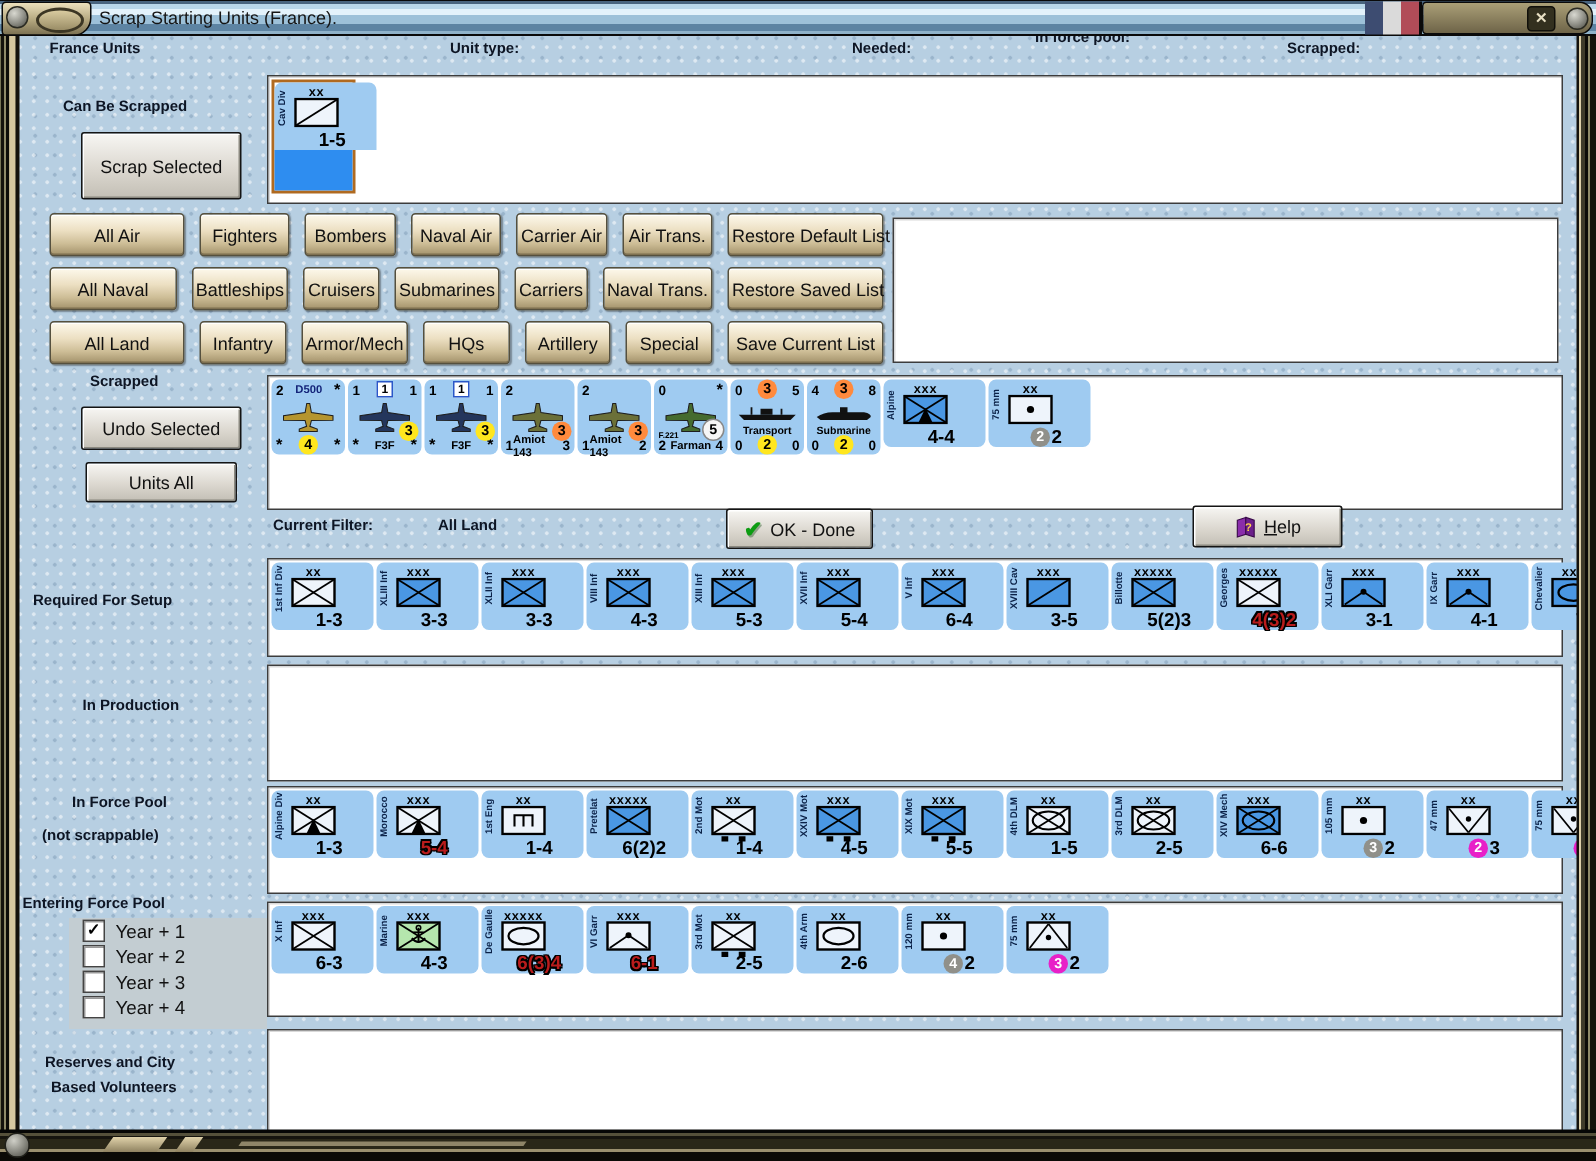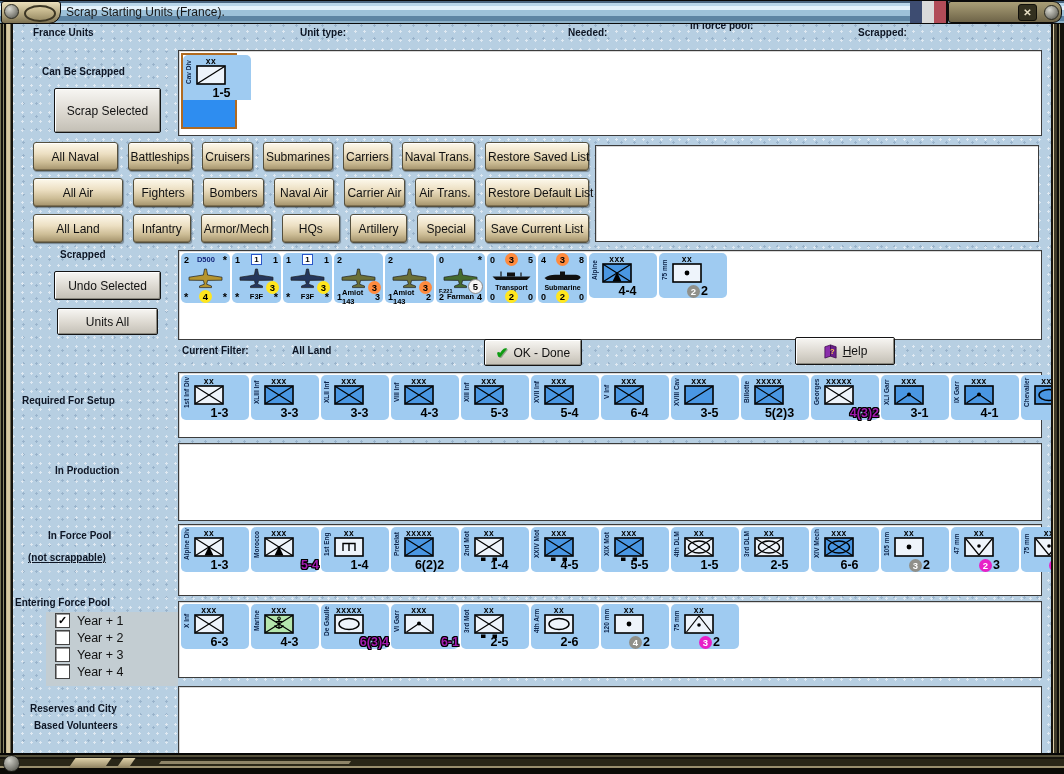--- a/index.html
+++ b/index.html
@@ -65,21 +65,21 @@
   .cbbox{width:13px;height:13px;background:#fff;border:1px solid #444;box-shadow:inset 1px 1px 0 #999;
     font-size:11px;line-height:12px;text-align:center;font-weight:bold;color:#000;}
   .cblabel{font-size:12.5px;color:#111;}
   
   .counter{position:relative;width:68px;height:45px;background:#9fcbf1;border-radius:5px;flex:0 0 auto;cursor:pointer;}
   .c-v{position:absolute;left:0px;top:1px;height:32px;width:11px;writing-mode:vertical-rl;transform:rotate(180deg);
     font-size:6.5px;font-weight:bold;color:#0b2248;text-align:center;line-height:11px;letter-spacing:0;}
   .c-s{position:absolute;top:1px;left:11px;width:34px;text-align:center;font-size:8.5px;font-weight:bold;color:#000;letter-spacing:.5px;}
   .c-sym{position:absolute;top:10px;left:13px;width:30px;height:25px;}
   .c-b{position:absolute;bottom:0;left:9px;right:0;text-align:center;font-size:12.5px;font-weight:bold;color:#000;line-height:14px;}
-  .c-b.outline{color:#a21caf;text-shadow:-1px 0 #000,1px 0 #000,0 -1px #000,0 1px #000,-1px -1px #000,1px 1px #000,-1px 1px #000,1px -1px #000;text-align:right;}
+  .c-b.outline{color:#b91c1c;text-shadow:-1px 0 #000,1px 0 #000,0 -1px #000,0 1px #000,-1px -1px #000,1px 1px #000,-1px 1px #000,1px -1px #000;}
   .c-pair{position:absolute;bottom:0;left:9px;right:0;display:flex;align-items:center;justify-content:center;gap:1px;height:14px;}
   .badge{display:inline-block;width:13px;height:13px;border-radius:50%;font-size:9.5px;font-weight:bold;line-height:13px;text-align:center;}
   .c-pair .pv{font-size:12.5px;font-weight:bold;color:#000;line-height:13px;}
   .sel-wrap{border:2px solid #b06a20;width:52px;height:72px;flex:0 0 auto;display:flex;flex-direction:column;cursor:pointer;}
   .sel-wrap .counter{border-radius:5px 5px 0 0;}
   .sel-strip{flex:1;background:#2e8df0;}
   
   .counter.big{width:49px;height:50px;display:flex;flex-direction:column;justify-content:space-between;padding:1px 0;box-sizing:border-box;}
   .a-row{display:flex;justify-content:space-between;align-items:center;height:11px;padding:0 3px;font-size:9px;font-weight:bold;color:#000;}
   .a-row .star{font-size:11px;line-height:8px;}
@@ -140,36 +140,36 @@
               <line x1="1.5" y1="18.5" x2="28.5" y2="1.5" stroke="#000" stroke-width="1.3"></line>
             </svg></span>
           <span class="c-b">1-5</span>
         </div>
         <div class="sel-strip"></div>
       </div>
     </div>
 
   <div class="fgrid">
       <div class="fb-row">
+        <button class="tanbtn w1">All Air</button>
+        <button class="tanbtn wm">Fighters</button>
+        <button class="tanbtn wm">Bombers</button>
+        <button class="tanbtn wm">Naval Air</button>
+        <button class="tanbtn wm">Carrier Air</button>
+        <button class="tanbtn wm">Air Trans.</button>
+        <button class="tanbtn w7">Restore Default List</button>
+      </div>
+      <div class="fb-row">
         <button class="tanbtn w1">All Naval</button>
         <button class="tanbtn wm">Battleships</button>
         <button class="tanbtn wm">Cruisers</button>
         <button class="tanbtn wm">Submarines</button>
         <button class="tanbtn wm">Carriers</button>
         <button class="tanbtn wm">Naval Trans.</button>
         <button class="tanbtn w7">Restore Saved List</button>
-      </div>
-      <div class="fb-row">
-        <button class="tanbtn w1">All Air</button>
-        <button class="tanbtn wm">Fighters</button>
-        <button class="tanbtn wm">Bombers</button>
-        <button class="tanbtn wm">Naval Air</button>
-        <button class="tanbtn wm">Carrier Air</button>
-        <button class="tanbtn wm">Air Trans.</button>
-        <button class="tanbtn w7">Restore Default List</button>
       </div>
       <div class="fb-row">
         <button class="tanbtn w1">All Land</button>
         <button class="tanbtn wm">Infantry</button>
         <button class="tanbtn wm">Armor/Mech</button>
         <button class="tanbtn wm">HQs</button>
         <button class="tanbtn wm">Artillery</button>
         <button class="tanbtn wm">Special</button>
         <button class="tanbtn w7">Save Current List</button>
       </div>
@@ -496,21 +496,21 @@
             <ellipse cx="15" cy="10" rx="10" ry="5.5" fill="none" stroke="#000" stroke-width="1.5"></ellipse>
           </svg></span>
         <span class="c-b">7-6</span>
       </div>
     </div>
 
   <div class="hlabel" style="left:55px;top:465px;">In Production</div>
   <div class="lbox urow" style="left:178px;top:443px;width:858px;height:72px;"></div>
 
   <div class="hlabel" style="left:48px;top:530px;">In Force Pool</div>
-  <div class="hlabel" style="left:28px;top:552px;text-decoration:underline;">(not scrappable)</div>
+  <div class="hlabel" style="left:28px;top:552px;">(not scrappable)</div>
   <div class="lbox urow" style="left:178px;top:524px;width:858px;height:66px;">
       <div class="counter">
         <span class="c-v">Alpine Div</span>
         <span class="c-s">xx</span>
         <span class="c-sym"><svg width="30" height="20" viewBox="0 0 30 20">
             <rect x="1" y="1" width="28" height="18" fill="#eef4fb" stroke="#000" stroke-width="1.6"></rect>
             <line x1="1.5" y1="1.5" x2="28.5" y2="18.5" stroke="#000" stroke-width="1.2"></line>
             <line x1="28.5" y1="1.5" x2="1.5" y2="18.5" stroke="#000" stroke-width="1.2"></line>
             <polygon points="15,9 10.5,18.4 19.5,18.4" fill="#000"></polygon>
           </svg></span>

